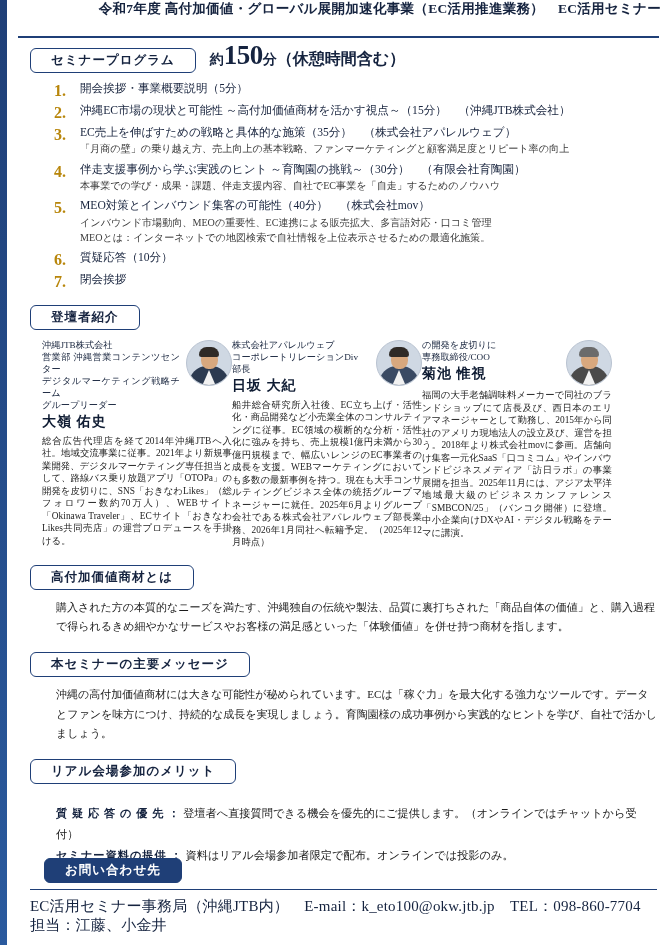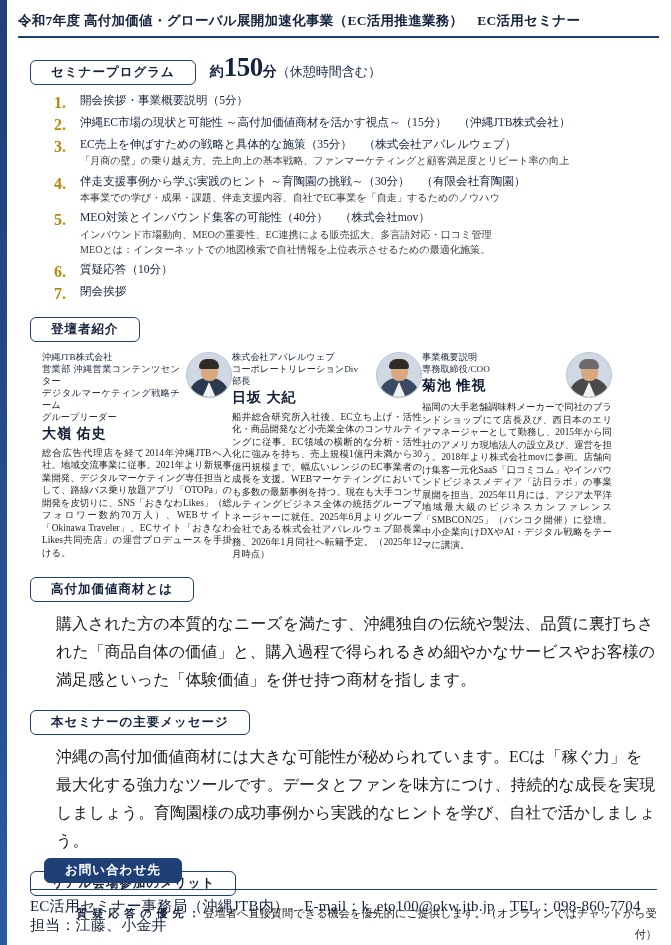--- a/index.html
+++ b/index.html
@@ -25,22 +25,22 @@
   
   .left-bar {
     position: absolute;
     left: 0; top: 0;
     width: 7px; height: 945px;
     background: linear-gradient(to bottom, #1f3f77, #2a5a9e);
   }
   .header {
     position: relative;
     margin: 0;
-    padding: 12px 10px 8px 18px;
-    text-align: left;
+    padding: 0 10px 8px 18px;
+    text-align: right;
     font-size: 13.5px;
     font-weight: bold;
     letter-spacing: 0.3px;
     color: #15233f;
   }
   .header-rule {
     position: absolute;
     left: 18px; right: 12px;
     top: 36px;
     height: 1.5px;
@@ -77,22 +77,22 @@
     font-size: 14px;
     color: #15233f;
     font-weight: bold;
   }
   .duration .big {
     font-size: 27px;
     font-weight: bold;
     letter-spacing: -0.5px;
   }
   .duration .sm {
-    font-size: 13px;
-    font-weight: normal;
+    font-size: 16px;
+    font-weight: bold;
   }
   
   ol.program {
     list-style: none;
     margin: 8px 0 0 0;
     padding: 0 0 0 24px;
     counter-reset: prog;
   }
   ol.program > li {
     position: relative;
@@ -201,30 +201,29 @@
     background: #f2f2f2;
     clip-path: polygon(50% 0, 100% 100%, 0 100%);
   }
   .avatar.a2 .body { background: #3a4a63; }
   .avatar.a3 .body { background: #4a4a4a; }
   .avatar.a3 .hair { background: #6b6b6b; }
   
   .sect { margin-top: 16px; }
   .sect p.body {
     margin: 8px 0 0 26px;
-    font-size: 16px;
+    font-size: 11px;
     line-height: 1.75;
     color: #1a1a1a;
   }
   .bullets {
-    margin: 7px 0 0 26px;
+    margin: 19px 0 0 26px;
     font-size: 11.2px;
     line-height: 1.85;
     color: #1a1a1a;
-    text-align: right;
   }
   .bullets .lbl {
     font-weight: bold;
     letter-spacing: 1px;
     color: #15233f;
   }
   
   .footer {
     position: absolute;
     left: 0; right: 0;
@@ -307,21 +306,21 @@
                 <span class="shirt"></span>
                 <span class="face"></span>
                 <span class="hair"></span>
               </div>
             </div>
             <div class="sp-bio">船井総合研究所入社後、EC立ち上げ・活性化・商品開発など小売業全体のコンサルティングに従事。EC領域の横断的な分析・活性化に強みを持ち、売上規模1億円未満から30億円規模まで、幅広いレンジのEC事業者の成長を支援。WEBマーケティングにおいても多数の最新事例を持つ。現在も大手コンサルティングビジネス全体の統括グループマネージャーに就任。2025年6月よりグループ会社である株式会社アパレルウェブ部長業務、2026年1月同社へ転籍予定。（2025年12月時点）</div>
           </div>
           <div class="speaker">
             <div class="sp-head">
               <div class="sp-meta">
-                <div class="sp-org">事業概要説明</div>
+                <div class="sp-org">の開発を皮切りに</div>
                 <div class="sp-role">専務取締役/COO</div>
                 <div class="sp-name">菊池 惟視</div>
               </div>
               <div class="avatar a3">
                 <span class="body"></span>
                 <span class="shirt"></span>
                 <span class="face"></span>
                 <span class="hair"></span>
               </div>
             </div>

